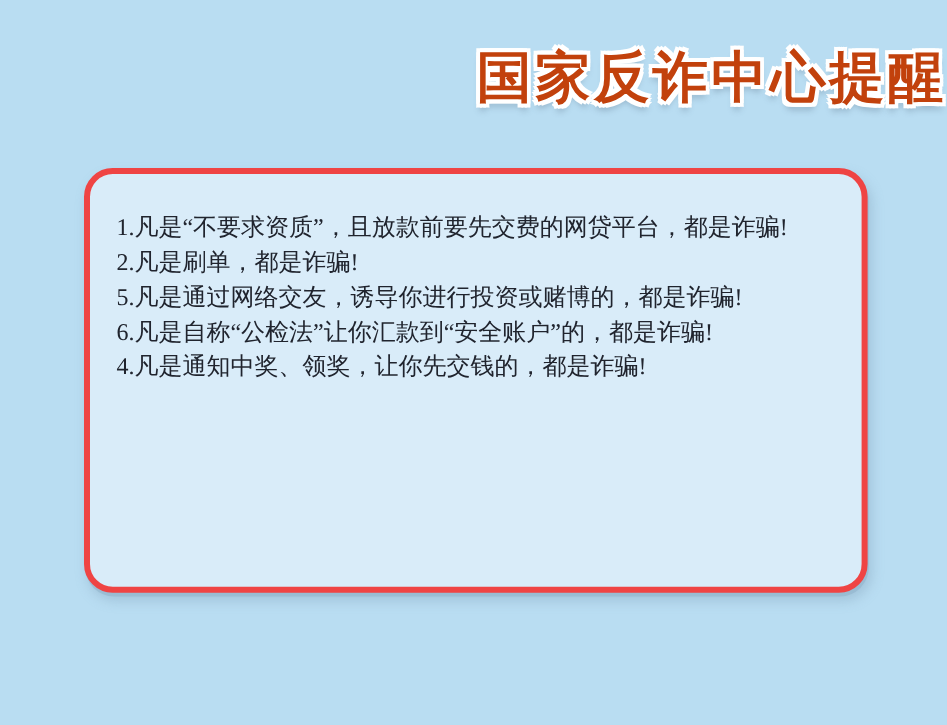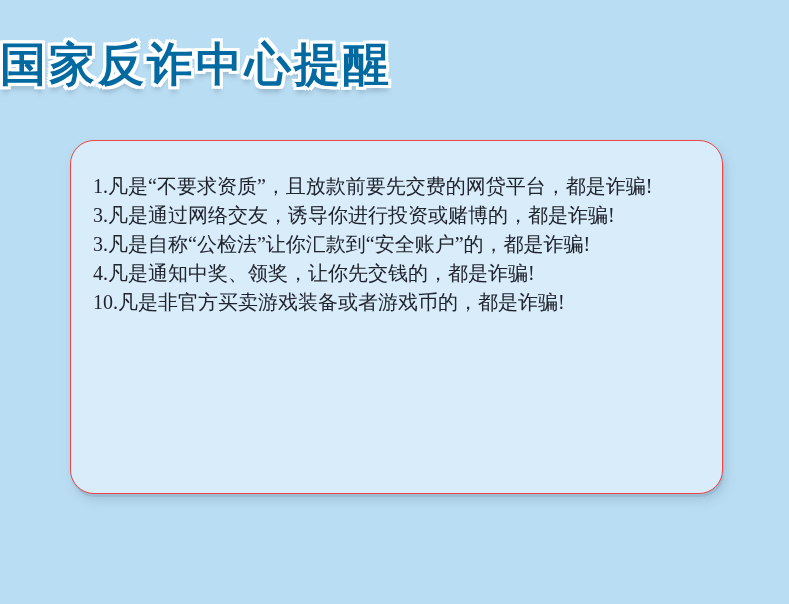--- a/index.html
+++ b/index.html
@@ -12,45 +12,45 @@
     background: #b9ddf2;
     position: relative;
     overflow: hidden;
     font-family: "Liberation Serif", "DejaVu Serif", serif;
   }
   .page-title {
     position: absolute;
     top: 34px;
     left: 0;
     width: 789px;
-    text-align: left;
+    text-align: right;
     font-size: 46px;
     font-weight: bold;
     letter-spacing: 3px;
-    color: #0369a1;
+    color: #c2410c;
     font-family: "DejaVu Serif", "Liberation Serif", serif;
     
     text-shadow:
       -3px -3px 0 #ffffff,  3px -3px 0 #ffffff,
       -3px  3px 0 #ffffff,  3px  3px 0 #ffffff,
        0   -3px 0 #ffffff,  0    3px 0 #ffffff,
       -3px  0   0 #ffffff,  3px  0   0 #ffffff,
       -2px -2px 0 #ffffff,  2px -2px 0 #ffffff,
       -2px  2px 0 #ffffff,  2px  2px 0 #ffffff,
        0    6px 5px rgba(96, 120, 142, 0.45);
   }
   .reminder-card {
     position: absolute;
     left: 70px;
     top: 140px;
     width: 653px;
     height: 354px;
     box-sizing: border-box;
     background: #d9ecf9;
-    border: 1px solid #ef4444;
+    border: 5px solid #ef4444;
     border-radius: 24px;
     box-shadow: 1px 3px 0 rgba(143, 178, 202, 0.55),
                 3px 6px 10px rgba(120, 152, 178, 0.35);
   }
   .reminder-list {
     box-sizing: border-box;
     width: 100%;
     height: 100%;
     padding: 31px 20px 0 22px;
     font-size: 20px;
@@ -66,26 +66,26 @@
 </head>
 <body>
 
 <div class="page-title">国家反诈中心提醒</div>
 
 <div class="reminder-card">
   <div class="reminder-list">
 
       <div class="reminder-item">1.凡是“不要求资质”，且放款前要先交费的网贷平台，都是诈骗!</div>
 
+      <div class="reminder-item">2.凡是刷单，都是诈骗!</div>
 
-      <div class="reminder-item">3.凡是通过网络交友，诱导你进行投资或赌博的，都是诈骗!</div>
+      <div class="reminder-item">5.凡是通过网络交友，诱导你进行投资或赌博的，都是诈骗!</div>
 
 
 
-      <div class="reminder-item">3.凡是自称“公检法”让你汇款到“安全账户”的，都是诈骗!</div>
+      <div class="reminder-item">6.凡是自称“公检法”让你汇款到“安全账户”的，都是诈骗!</div>
 
 
       <div class="reminder-item">4.凡是通知中奖、领奖，让你先交钱的，都是诈骗!</div>
 
 
-      <div class="reminder-item">10.凡是非官方买卖游戏装备或者游戏币的，都是诈骗!</div>
     </div>
 </div>
 
 </body></html>

